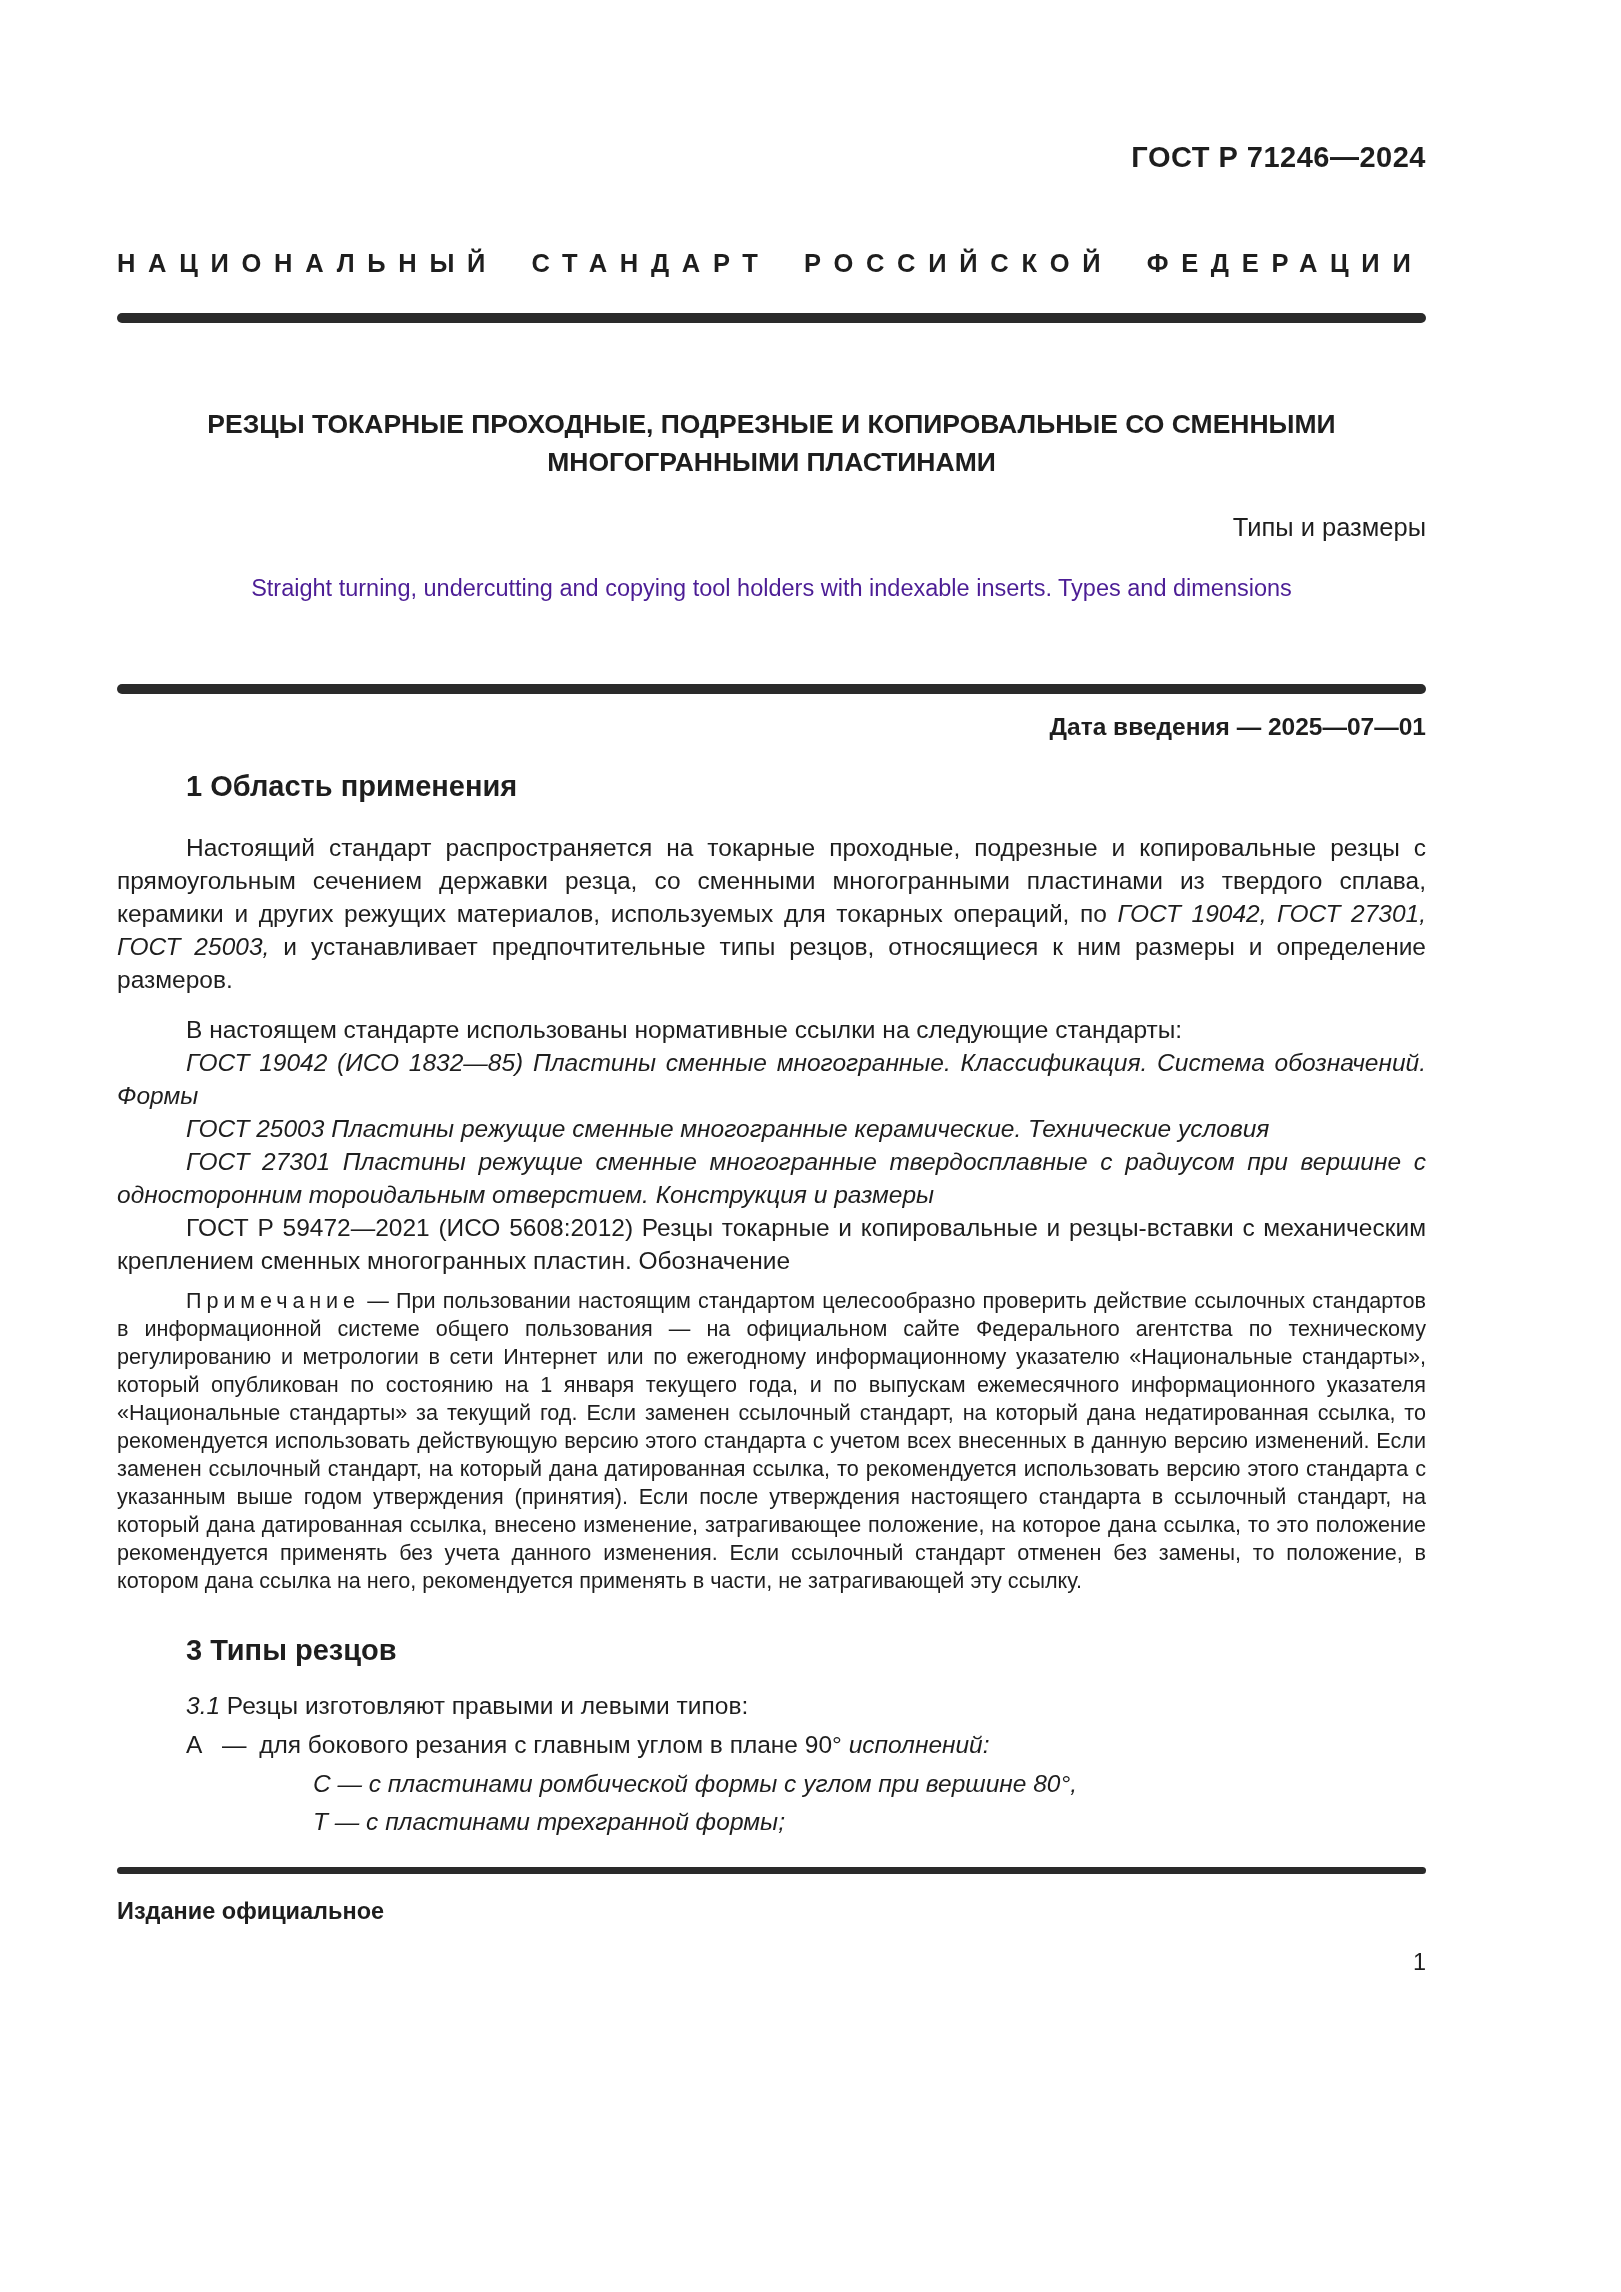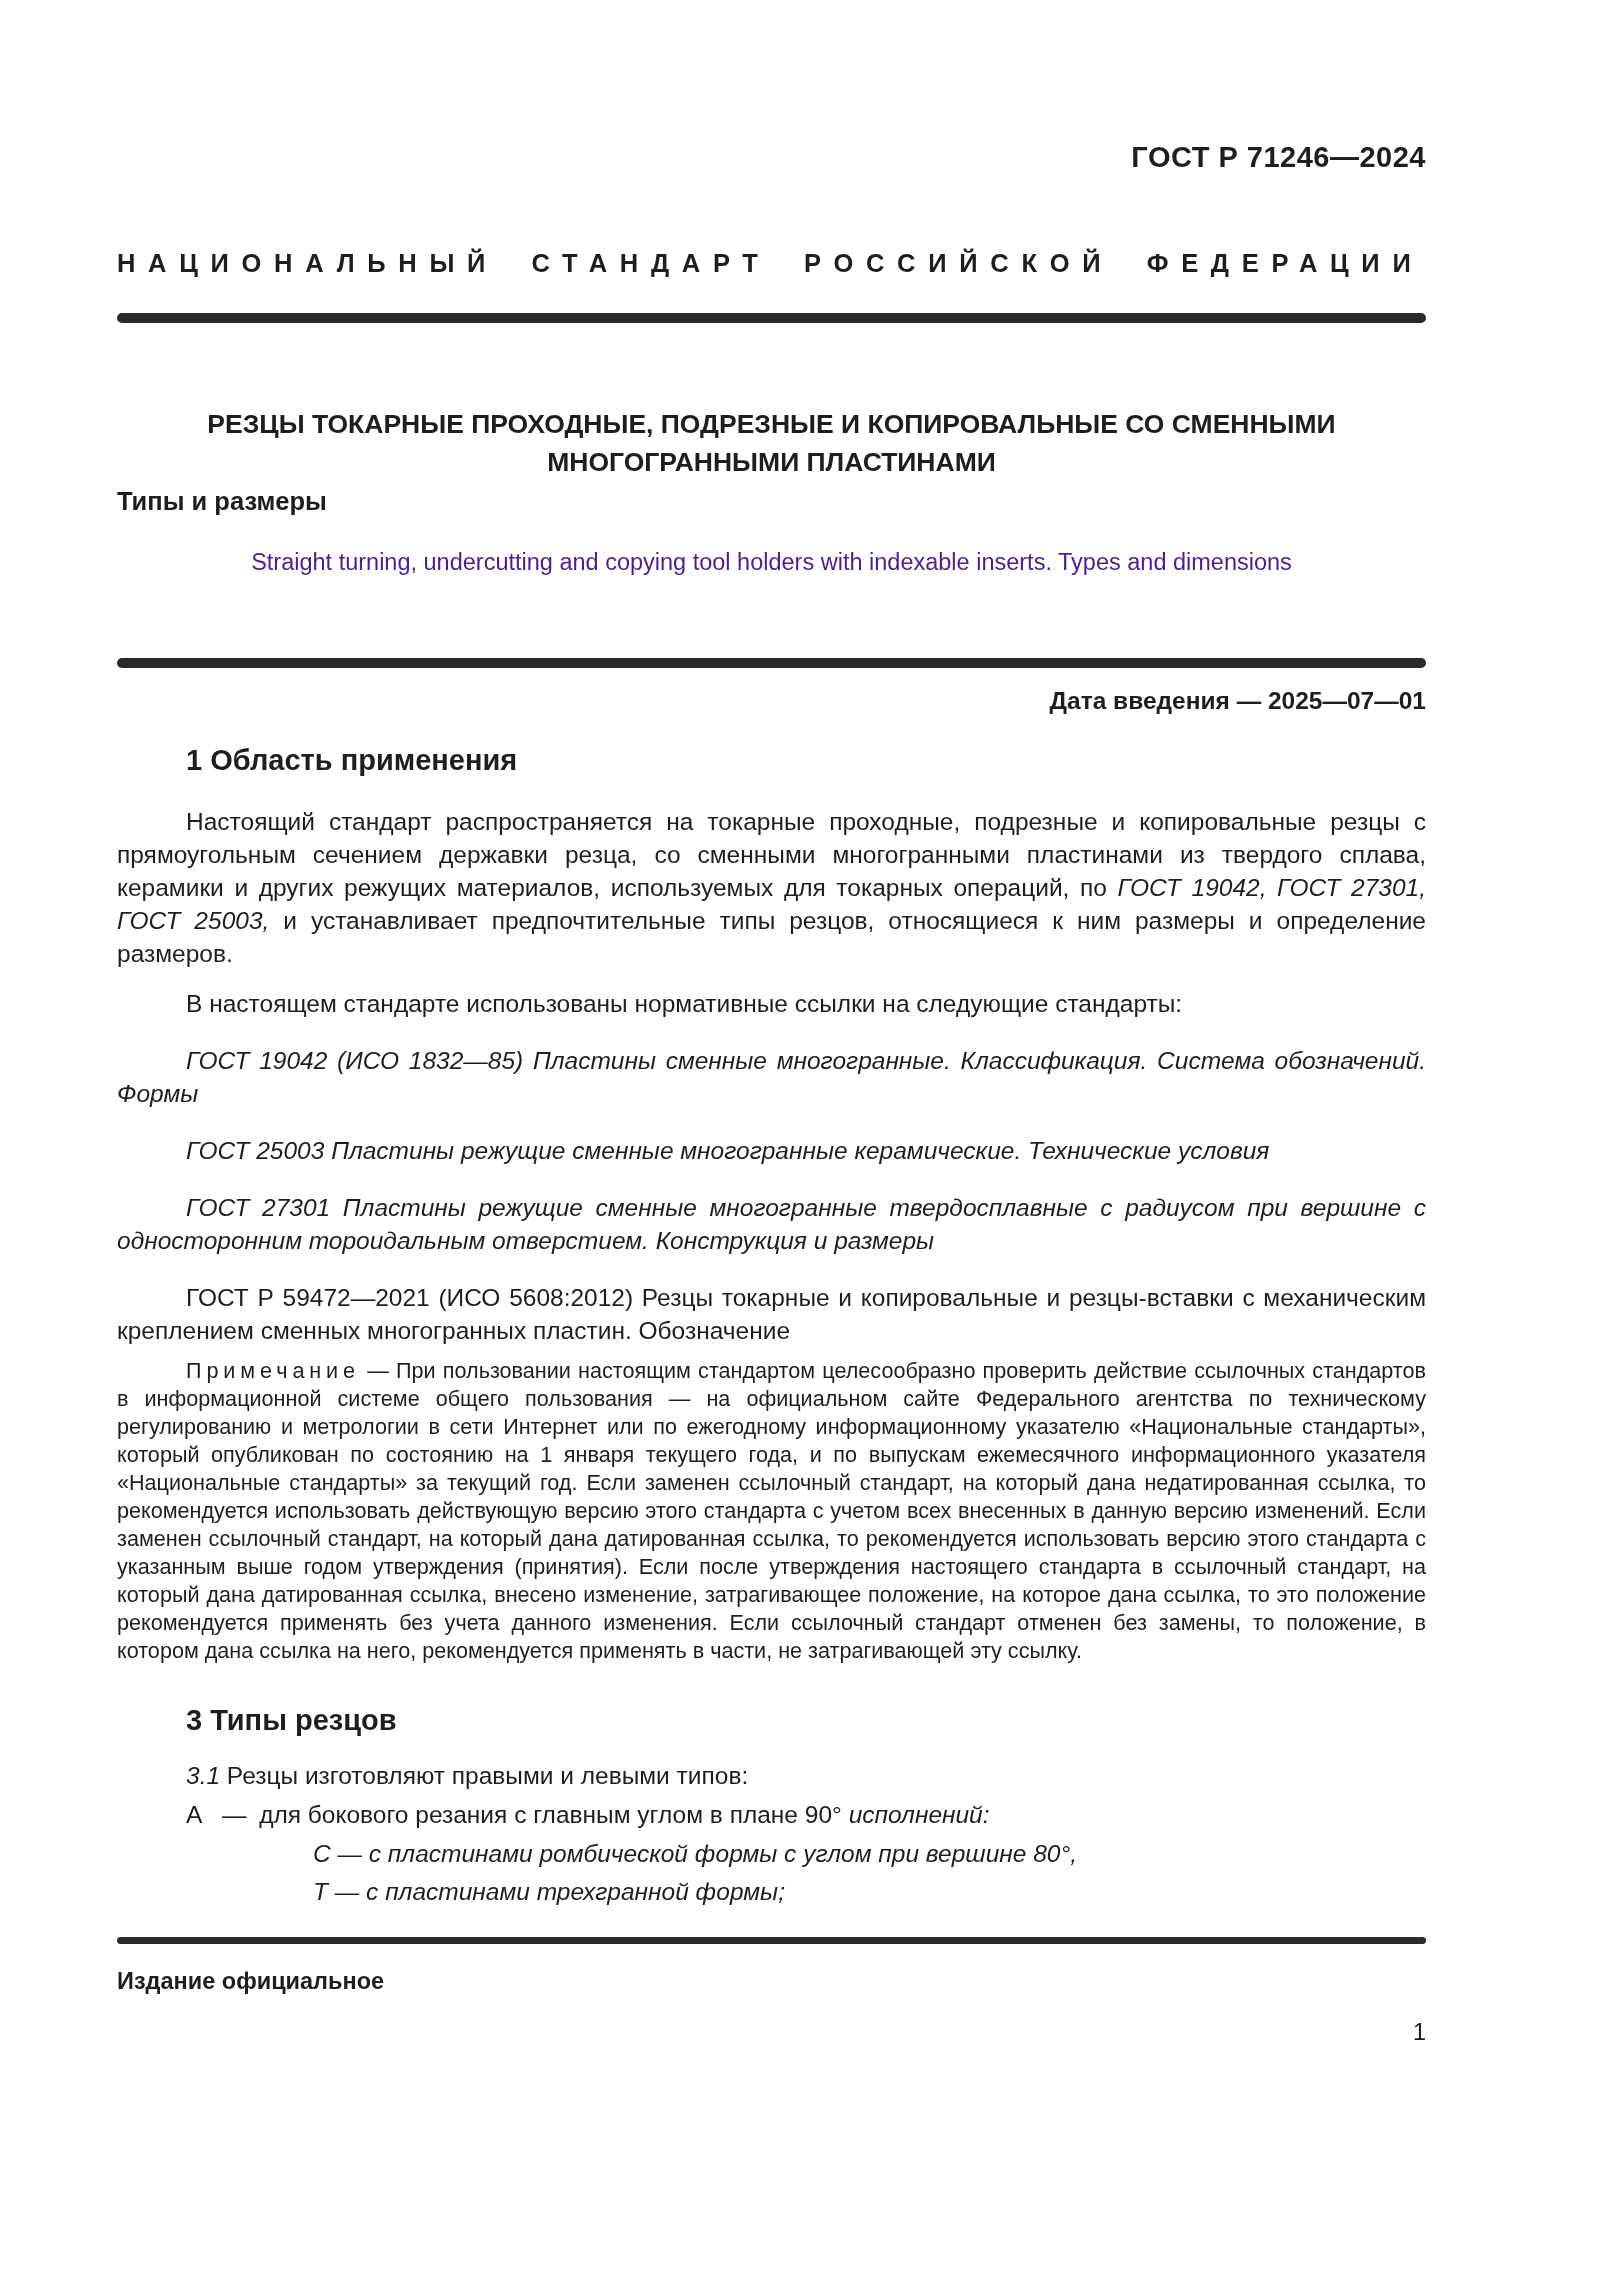--- a/index.html
+++ b/index.html
@@ -44,24 +44,24 @@
   }
   .main-title {
     margin-top: 82px;
     text-align: center;
     font-size: 26.5px;
     font-weight: bold;
     line-height: 38px;
   }
   .main-title span { display: block; }
   .subtitle {
-    margin-top: 5px;
-    text-align: left;
+    margin-top: 31px;
+    text-align: right;
     font-size: 25.5px;
-    font-weight: bold;
+    font-weight: normal;
     line-height: 31px;
   }
   .title-en {
     margin-top: 30px;
     text-align: center;
     font-size: 23.5px;
     line-height: 31px;
     color: #4c1d95;
   }
   .bar-mid { margin-top: 80px; }
@@ -87,21 +87,20 @@
     text-align: justify;
     text-indent: 69px;
   }
   .para-scope { margin-top: 25.5px; }
   .para-intro { margin-top: 17.6px; }
   .ref-para {
     font-size: 24.5px;
     line-height: 33px;
     text-align: justify;
     text-indent: 69px;
-    margin-top: 24px;
   }
   .ref-italic { font-style: italic; }
   .note-para {
     margin-top: 9.8px;
     font-size: 21.6px;
     line-height: 28px;
     text-align: justify;
     text-indent: 69px;
   }
   .note-label { letter-spacing: 4.9px; }

